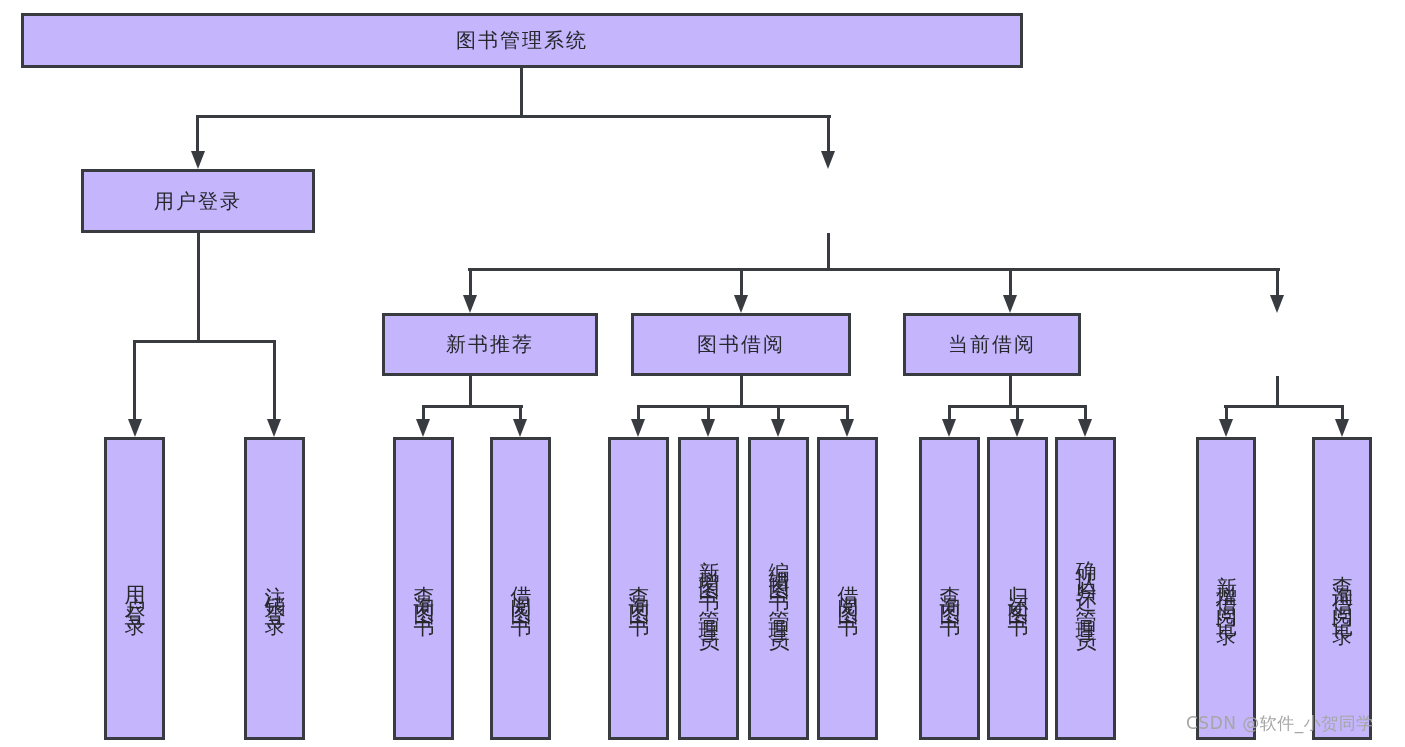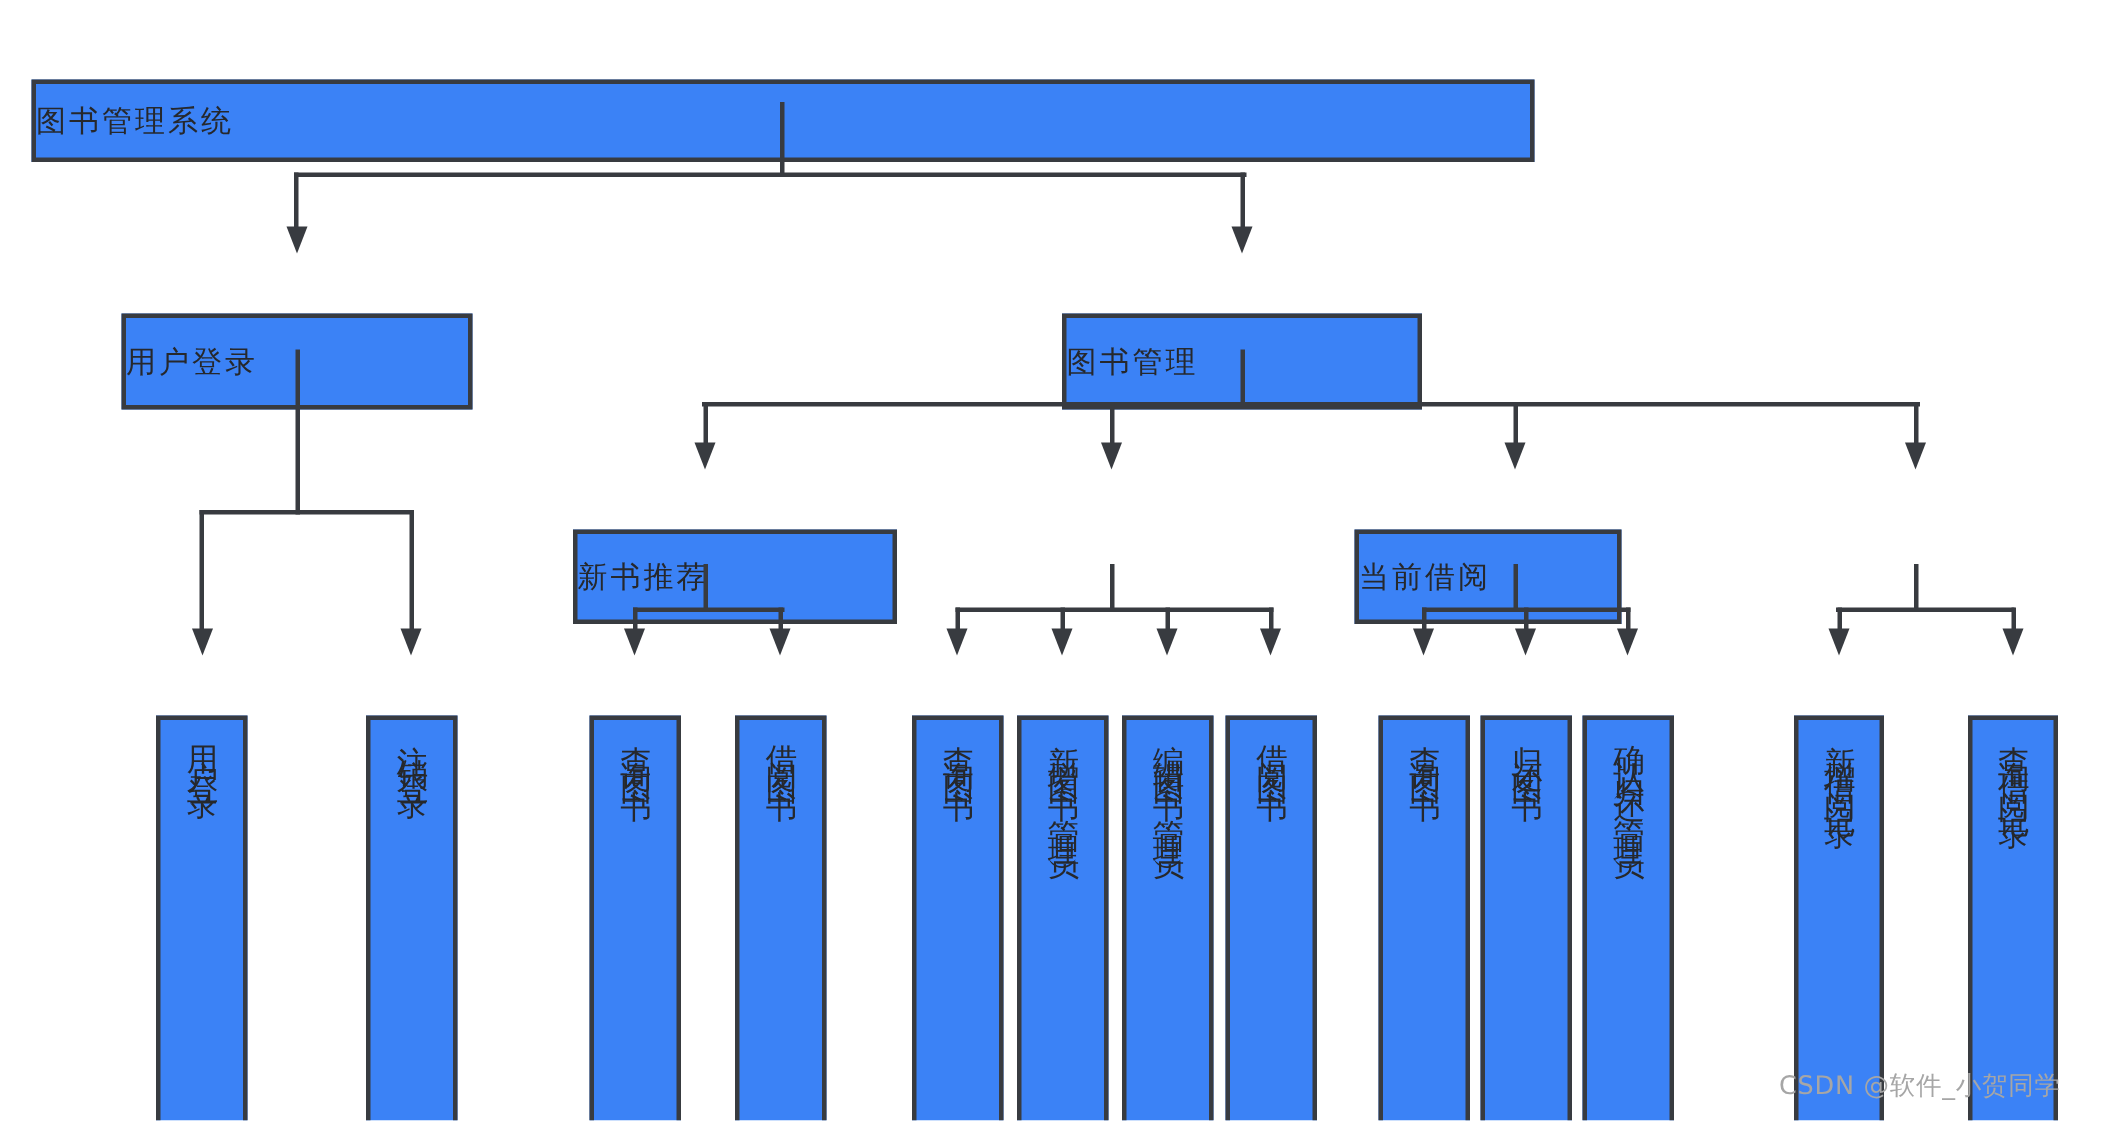--- a/index.html
+++ b/index.html
@@ -8,23 +8,23 @@
     --wm:#a6a6a6;
     --bg:#ffffff;
   }
   html,body{margin:0;padding:0;background:var(--bg);}
   #stage{
     position:relative;width:1405px;height:747px;background:var(--bg);
     font-family:"DejaVu Sans","Liberation Sans",sans-serif;
     color:var(--text);overflow:hidden;
   }
   .node{
-    position:absolute;background:#3b82f6;border:3px solid var(--line);
-    box-sizing:border-box;display:flex;align-items:center;justify-content:flex-start;
-    font-size:20px;letter-spacing:2px;white-space:nowrap;margin-top:40px;
+    position:absolute;background:#c4b5fd;border:3px solid var(--line);
+    box-sizing:border-box;display:flex;align-items:center;justify-content:center;
+    font-size:20px;letter-spacing:2px;white-space:nowrap;
   }
   .leaf{
     writing-mode:vertical-rl;text-orientation:mixed;
     font-size:21px;letter-spacing:10px;line-height:1;
   }
   .hline,.vline{position:absolute;background:var(--line);}
   .hline{height:3px;}
   .vline{width:3px;}
   .arrow-head{
     position:absolute;width:0;height:0;
@@ -47,23 +47,20 @@
   <div class="vline" style="left:520px;top:68px;height:50px;"></div>
   <div class="hline" style="left:196px;top:115px;width:635px;"></div>
   <div class="vline" style="left:196px;top:115px;height:37px;"></div>
   <div class="arrow-head" style="left:191px;top:151px;"></div>
   <div class="vline" style="left:827px;top:115px;height:37px;"></div>
   <div class="arrow-head" style="left:821px;top:151px;"></div>
 
   <div class="node" style="left:81px;top:169px;width:234px;height:64px;">
     <span>用户登录</span>
   </div>
-  <div class="node" style="left:708px;top:169px;width:240px;height:64px;">
-    <span>图书管理</span>
-  </div>
 
   <div class="vline" style="left:197px;top:233px;height:110px;"></div>
   <div class="hline" style="left:133px;top:340px;width:143px;"></div>
   <div class="vline" style="left:133px;top:340px;height:80px;"></div>
   <div class="arrow-head" style="left:128px;top:419px;"></div>
   <div class="vline" style="left:273px;top:340px;height:80px;"></div>
   <div class="arrow-head" style="left:267px;top:419px;"></div>
 
   <div class="vline" style="left:827px;top:233px;height:38px;"></div>
   <div class="hline" style="left:468px;top:268px;width:812px;"></div>
@@ -71,20 +68,23 @@
   <div class="arrow-head" style="left:463px;top:295px;"></div>
   <div class="vline" style="left:740px;top:268px;height:28px;"></div>
   <div class="arrow-head" style="left:734px;top:295px;"></div>
   <div class="vline" style="left:1009px;top:268px;height:28px;"></div>
   <div class="arrow-head" style="left:1003px;top:295px;"></div>
   <div class="vline" style="left:1276px;top:268px;height:28px;"></div>
   <div class="arrow-head" style="left:1270px;top:295px;"></div>
 
   <div class="node" style="left:382px;top:313px;width:216px;height:63px;">
     <span>新书推荐</span>
+  </div>
+  <div class="node" style="left:631px;top:313px;width:220px;height:63px;">
+    <span>图书借阅</span>
   </div>
   <div class="node" style="left:903px;top:313px;width:178px;height:63px;">
     <span>当前借阅</span>
   </div>
 
   <div class="vline" style="left:469px;top:376px;height:32px;"></div>
   <div class="hline" style="left:422px;top:405px;width:101px;"></div>
   <div class="vline" style="left:422px;top:405px;height:16px;"></div>
   <div class="arrow-head" style="left:416px;top:419px;"></div>
   <div class="vline" style="left:519px;top:405px;height:16px;"></div>

